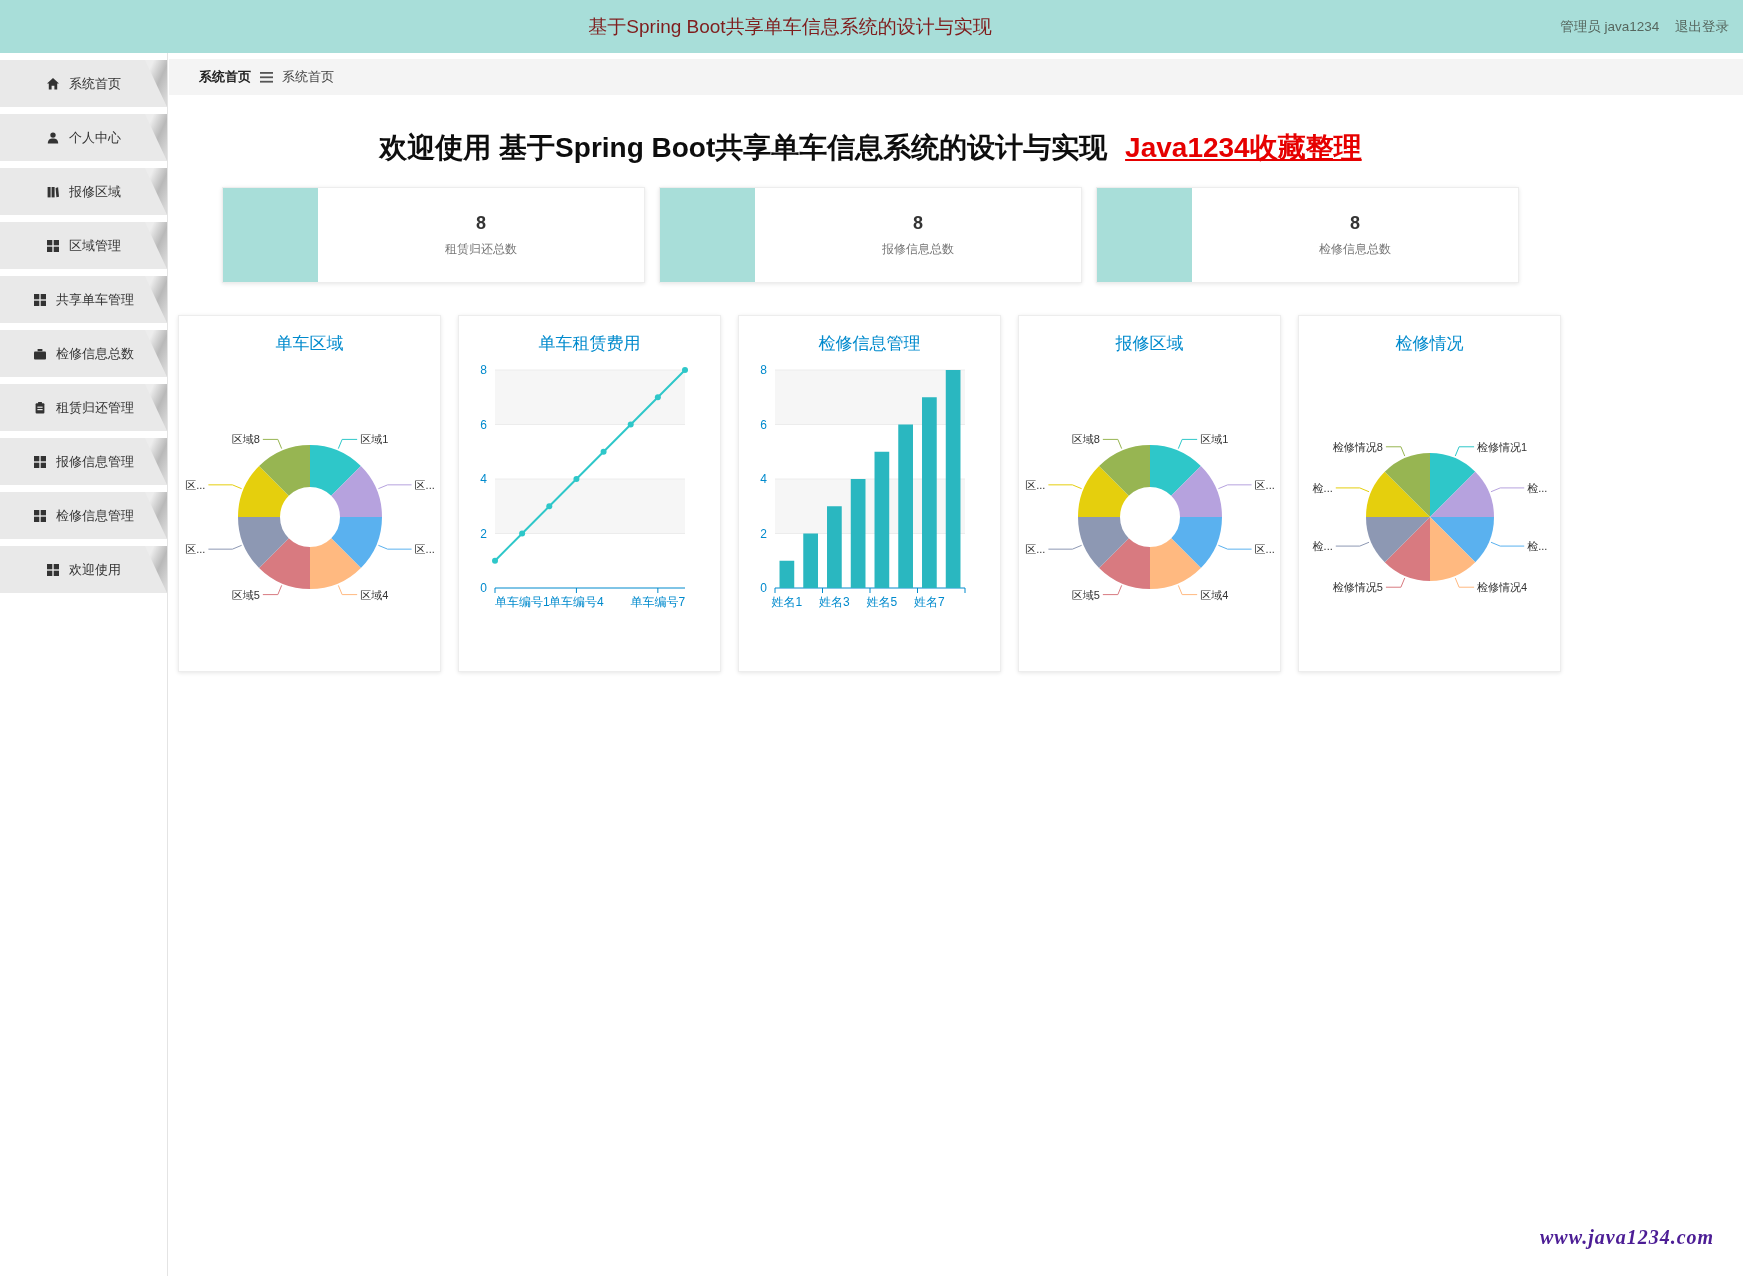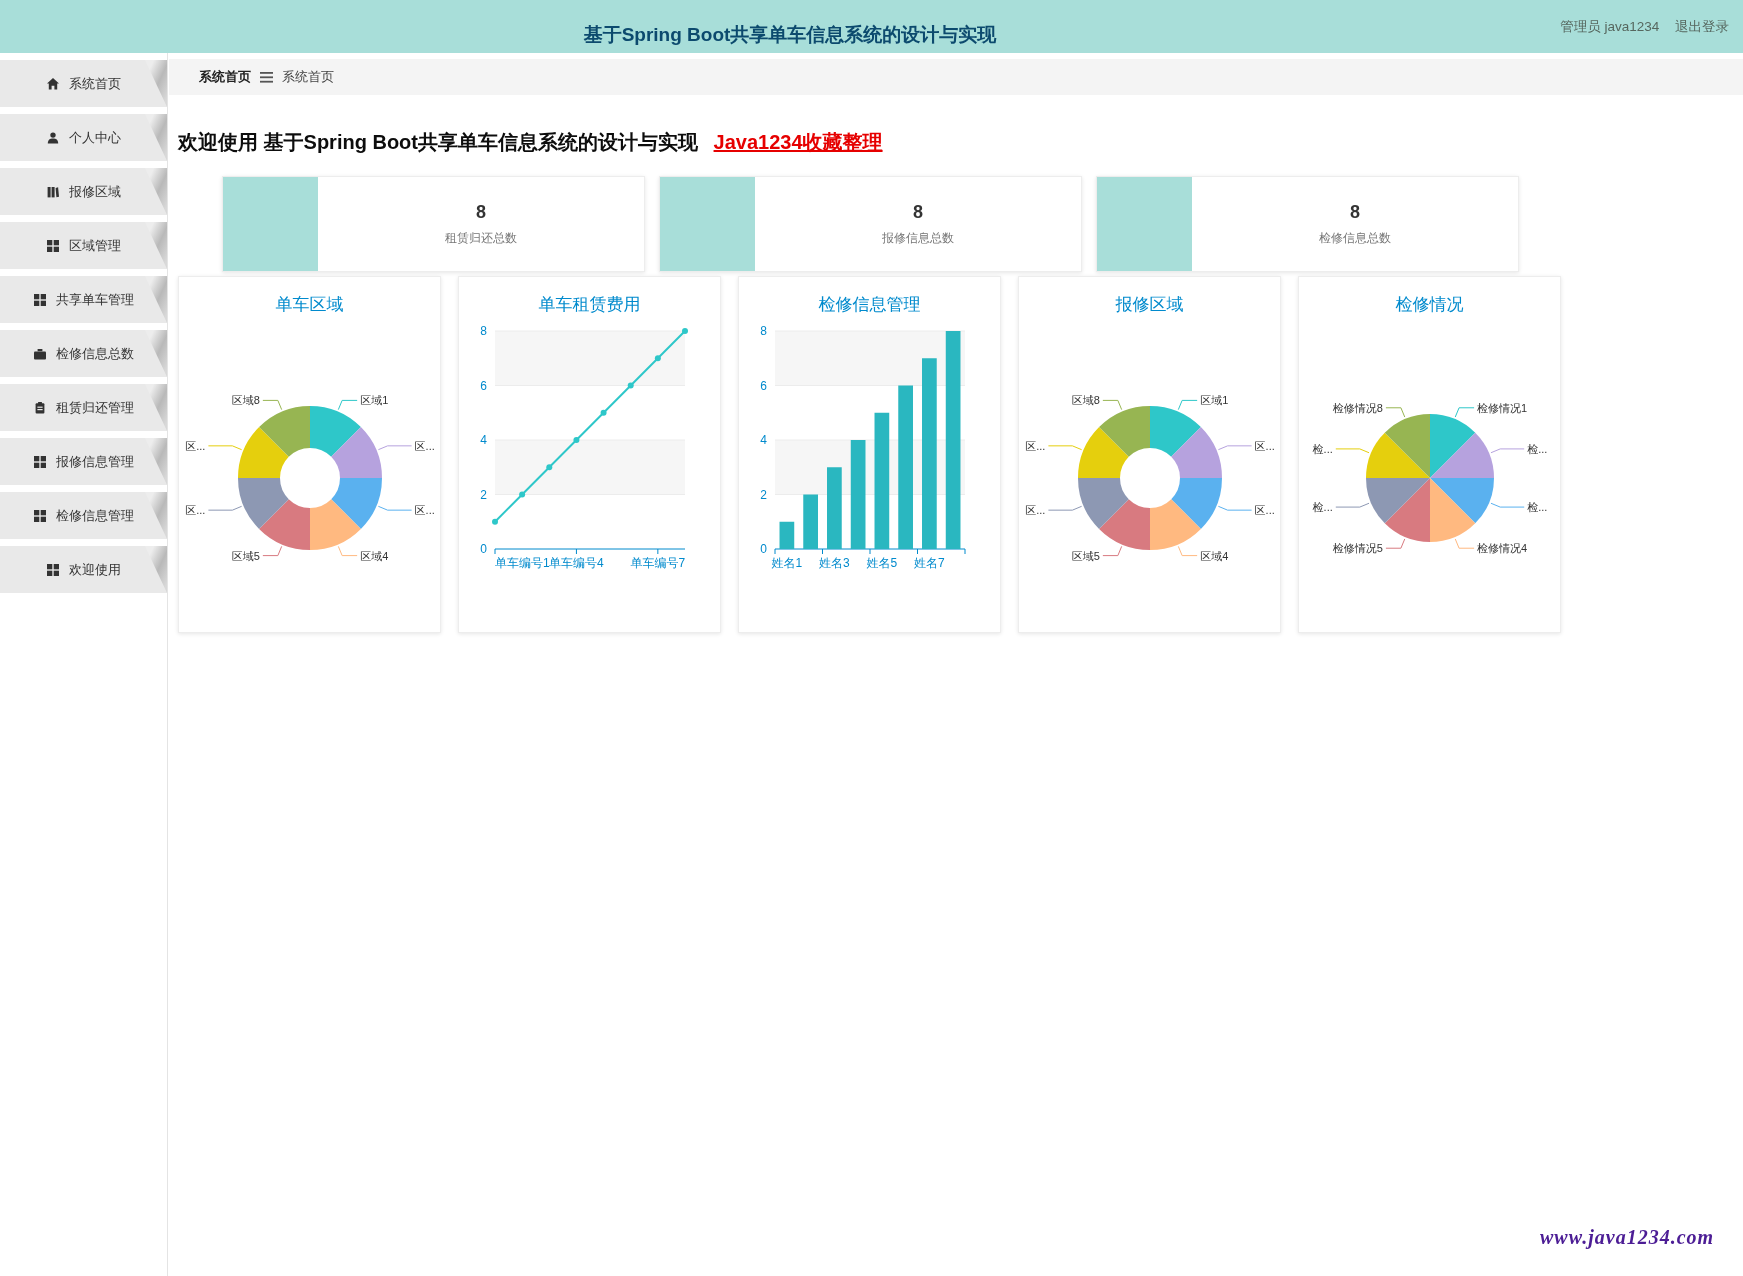--- a/index.html
+++ b/index.html
@@ -3,21 +3,21 @@
 <meta charset="utf-8">
 <style>
   * { margin:0; padding:0; box-sizing:border-box; }
   html,body { width:1743px; height:1276px; background:#fff; overflow:hidden;
     font-family:"Liberation Sans","DejaVu Sans",sans-serif; }
   svg text { font-family:"Liberation Sans","DejaVu Sans",sans-serif; }
 
   
   .header { position:absolute; left:0; top:0; width:1743px; height:53px; background:var(--teal,#a8ded9); }
   .header-title { position:absolute; left:0; top:0; width:1580px; height:53px; line-height:53px;
-    text-align:center; color:#0c4a6e; font-size:19px; font-weight:bold;margin-top:8px; }
+    text-align:center; color:#7f1d1d; font-size:19px; font-weight:normal; }
   .header-right { position:absolute; right:14px; top:0; height:53px; line-height:53px;
     font-size:13.5px; color:#56675f; }
   .header-right .logout { margin-left:12px; cursor:pointer; }
 
   
   .sidebar { position:absolute; left:0; top:53px; width:168px; height:1223px;
     background:#fff; border-right:1px solid #e4e4e4; }
   .side-item { position:relative; margin-top:7px; height:47px; background:#e9e9e9;
     display:flex; align-items:center; justify-content:center; gap:9px;
     font-size:13px; color:#333; cursor:pointer; overflow:hidden; }
@@ -28,32 +28,32 @@
 
   
   .crumbbar { position:absolute; left:169px; top:59px; width:1574px; height:36px;
     background:#f4f4f4; display:flex; align-items:center; padding-left:30px;
     font-size:13px; color:#444; gap:9px; }
   .crumb-root { font-weight:bold; color:#222; cursor:pointer; }
   .micon { width:13px; height:11px; fill:#555; }
 
   
   .main { position:absolute; left:178px; top:95px; width:1385px; }
-  .welcome { text-align:left; margin-top:34px; font-size:20px; font-weight:bold; color:#0d0d0d; }
+  .welcome { text-align:center; margin-top:34px; font-size:28px; font-weight:bold; color:#0d0d0d; }
   .welcome a { color:var(--red,#e60000); text-decoration:underline; margin-left:10px; cursor:pointer; }
 
   .stats { display:flex; gap:14px; margin:20px 44px 0 44px; }
   .stat-card { flex:1; height:96px; background:#fff; border:1px solid #ededed;
     box-shadow:0 1px 4px rgba(0,0,0,.10); display:flex; }
   .stat-block { width:95px; background:var(--teal,#a8ded9); }
   .stat-body { flex:1; display:flex; flex-direction:column; align-items:center; justify-content:center; gap:7px; }
   .stat-value { font-size:18px; font-weight:bold; color:#333; }
   .stat-label { font-size:12px; color:#767676; }
 
-  .charts { display:flex; gap:17px; margin-top:4px; }
+  .charts { display:flex; gap:17px; margin-top:32px; }
   .chart-card { width:263px; height:357px; background:#fff; border:1px solid #ededed;
     box-shadow:0 1px 4px rgba(0,0,0,.10); }
   .chart-title { text-align:center; margin-top:16px; color:var(--blue,#008acd);
     font-size:17px; font-weight:500; }
   .chart-box { width:261px; height:307px; }
 
   .watermark { position:absolute; left:1540px; top:1226px; color:#4c1d95;
     font-family:"Liberation Serif","DejaVu Serif",serif; font-style:italic;
     font-weight:bold; font-size:20px; letter-spacing:1px; }
 </style>

